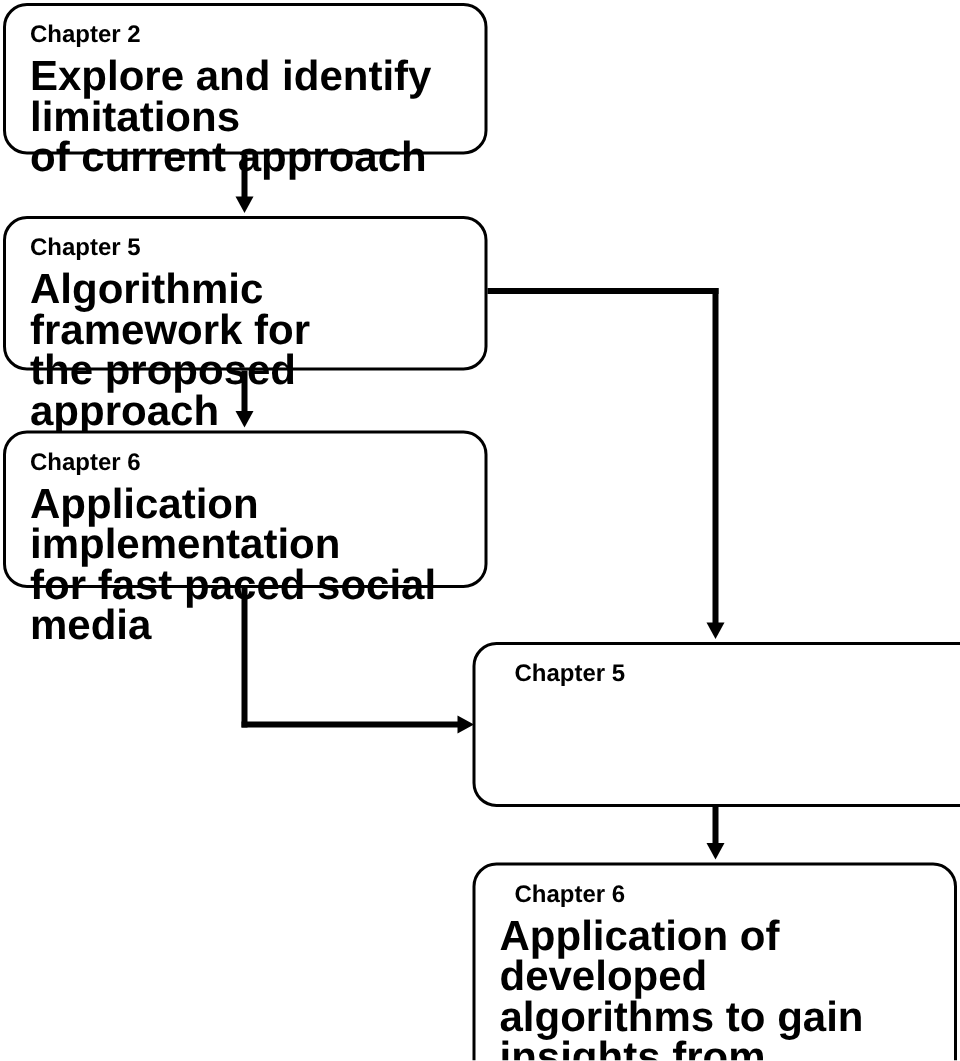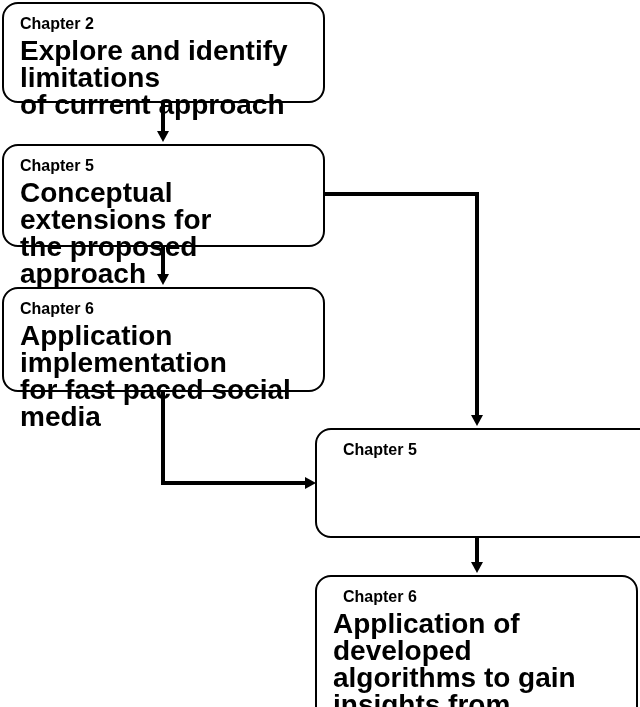--- a/index.html
+++ b/index.html
@@ -72,21 +72,21 @@
     <div class="node-title">Chapter 2</div>
     <div class="node-body">Explore and identify limitations
 of current approach</div>
   </div>
 
   <div class="seg" style="left:161px; top:103px; width:4px; height:30px;"></div>
   <div class="arrowhead down" style="left:157px; top:131px;"></div>
 
   <div class="node" style="left:2px; top:144px; width:323px; height:103px;">
     <div class="node-title">Chapter 5</div>
-    <div class="node-body">Conceptual extensions for
+    <div class="node-body">Algorithmic framework for
 the proposed approach</div>
   </div>
 
   <div class="seg" style="left:161px; top:247px; width:4px; height:29px;"></div>
   <div class="arrowhead down" style="left:157px; top:274px;"></div>
 
   <div class="seg" style="left:325px; top:192px; width:154px; height:4px;"></div>
   <div class="seg" style="left:475px; top:192px; width:4px; height:225px;"></div>
   <div class="arrowhead down" style="left:471px; top:415px;"></div>
 

